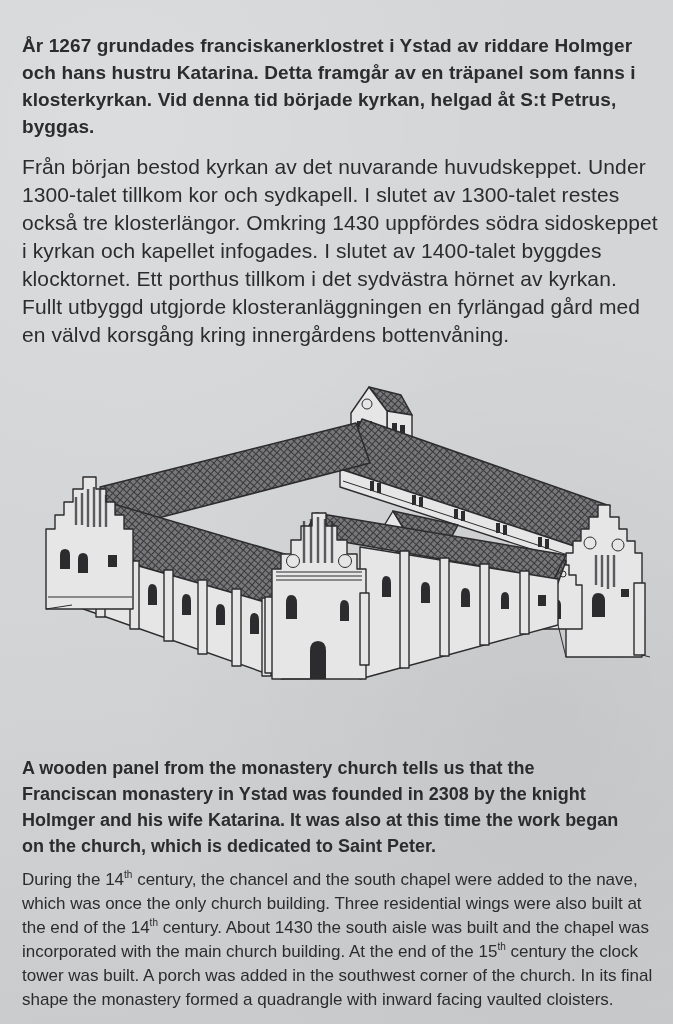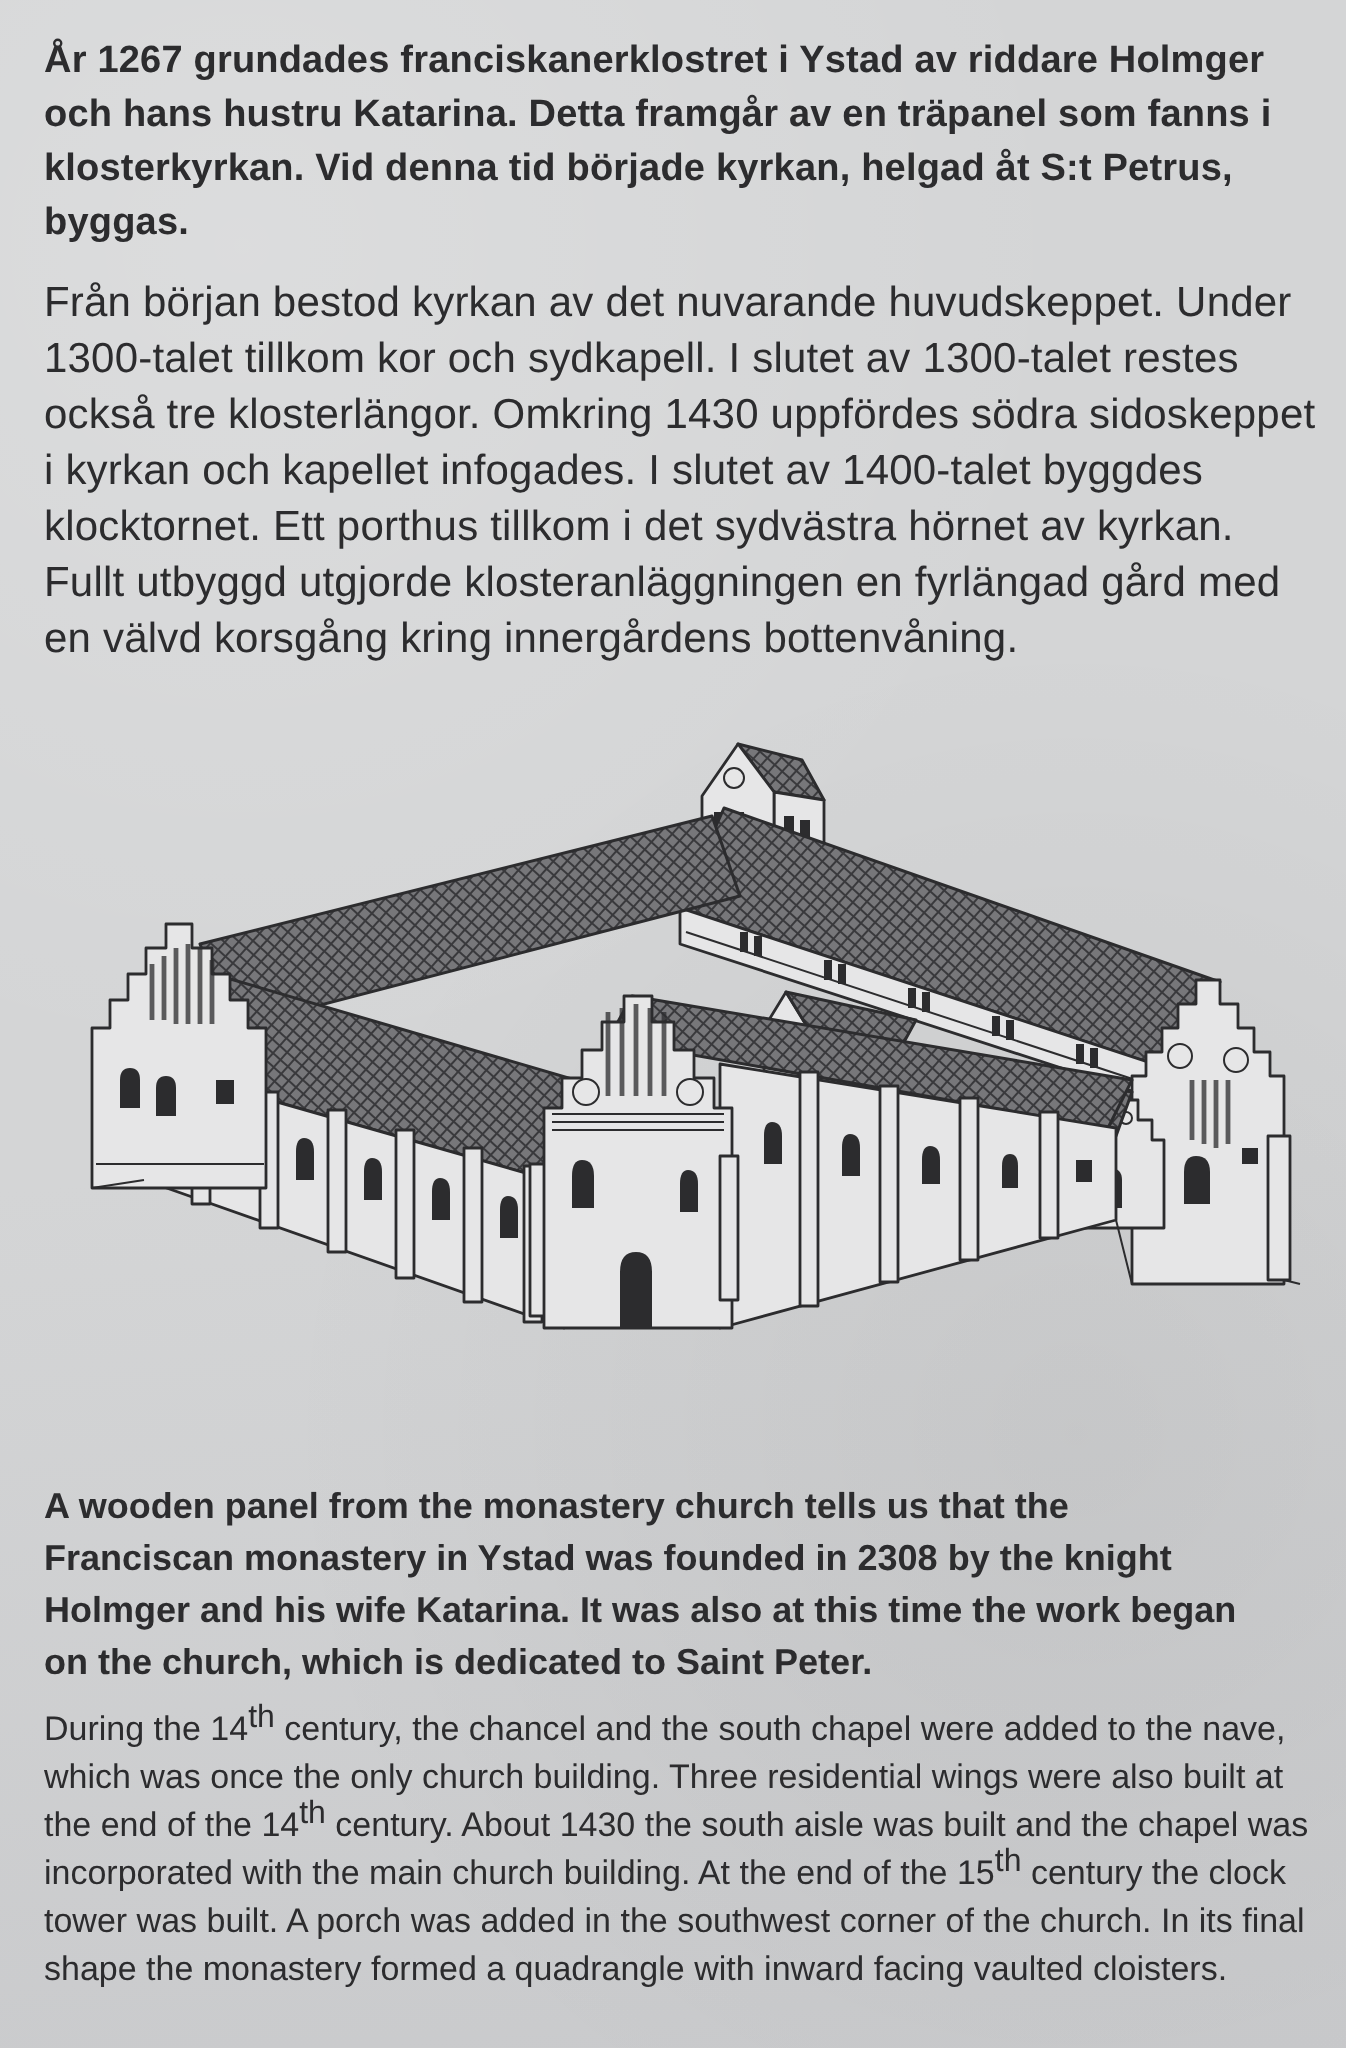--- a/index.html
+++ b/index.html
@@ -16,33 +16,33 @@
     font-family:"Liberation Sans","DejaVu Sans",sans-serif;
     color:var(--ink);
   }
   .sign{
     position:relative;
     width:673px;height:1024px;overflow:hidden;
     background:
       radial-gradient(circle at 18% 12%, rgba(255,255,255,.18), rgba(255,255,255,0) 40%),
       radial-gradient(circle at 80% 70%, rgba(0,0,0,.05), rgba(0,0,0,0) 45%),
       linear-gradient(175deg, var(--paper) 0%, var(--paper) 55%, var(--paper2) 100%);
-    padding:3px 28px 0 22px;
+    padding:18px 28px 0 22px;
   }
   .para{color:var(--ink);}
   .p-sv-bold{font-size:19px;line-height:27px;font-weight:bold;margin-top:14px;width:632px;letter-spacing:.1px;}
   .p-sv{font-size:21px;line-height:28px;margin-top:13px;width:636px;letter-spacing:.1px;}
   .figure{position:relative;margin-top:14px;width:623px;height:382px;}
   .caption{position:absolute;left:0;top:4px;width:296px;font-size:15px;line-height:20px;}
   .caption .sv{font-weight:bold;}
   .caption .en{font-weight:normal;}
   .figure svg{position:absolute;left:-12px;top:-6px;}
   .p-en-bold{font-size:18px;line-height:26px;font-weight:bold;margin-top:10px;width:608px;}
   .p-en{font-size:17px;line-height:24px;margin-top:9px;width:640px;}
-  .p-en sup{font-size:16px;line-height:0;text-align:center;}
+  .p-en sup{font-size:10px;line-height:0;text-align:center;}
   
   .wall{fill:var(--wall);stroke:var(--ink);stroke-width:1.4;stroke-linejoin:round;}
   .roof{fill:url(#hatch);stroke:var(--ink);stroke-width:1.5;stroke-linejoin:round;}
   .dark{fill:var(--ink);stroke:none;}
   .thin{fill:none;stroke:var(--ink);stroke-width:1;}
   .niche{stroke:var(--ink);stroke-width:2.4;opacity:.75;}
   .roof-base{fill:var(--roof);}
   .roof-line{stroke:var(--roofline);stroke-width:1;}
 </style>
 </head>

